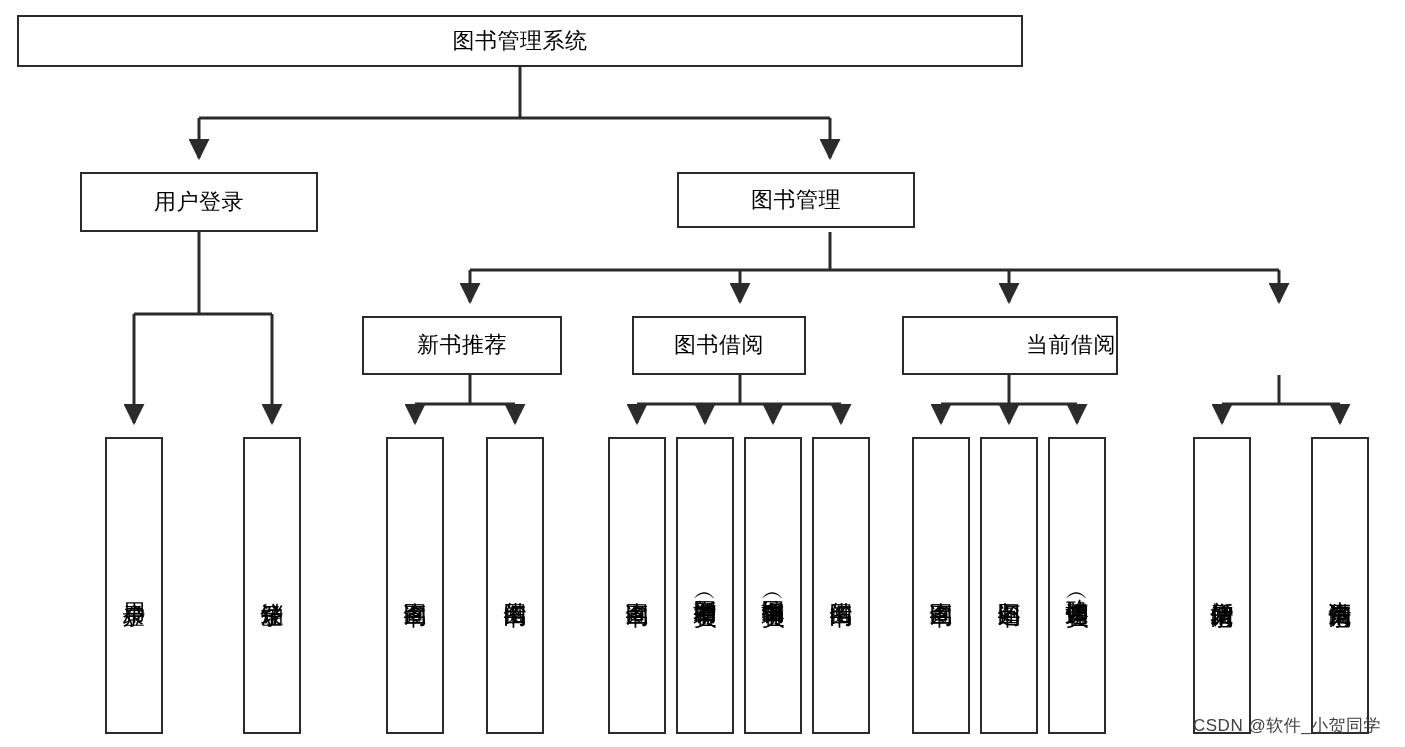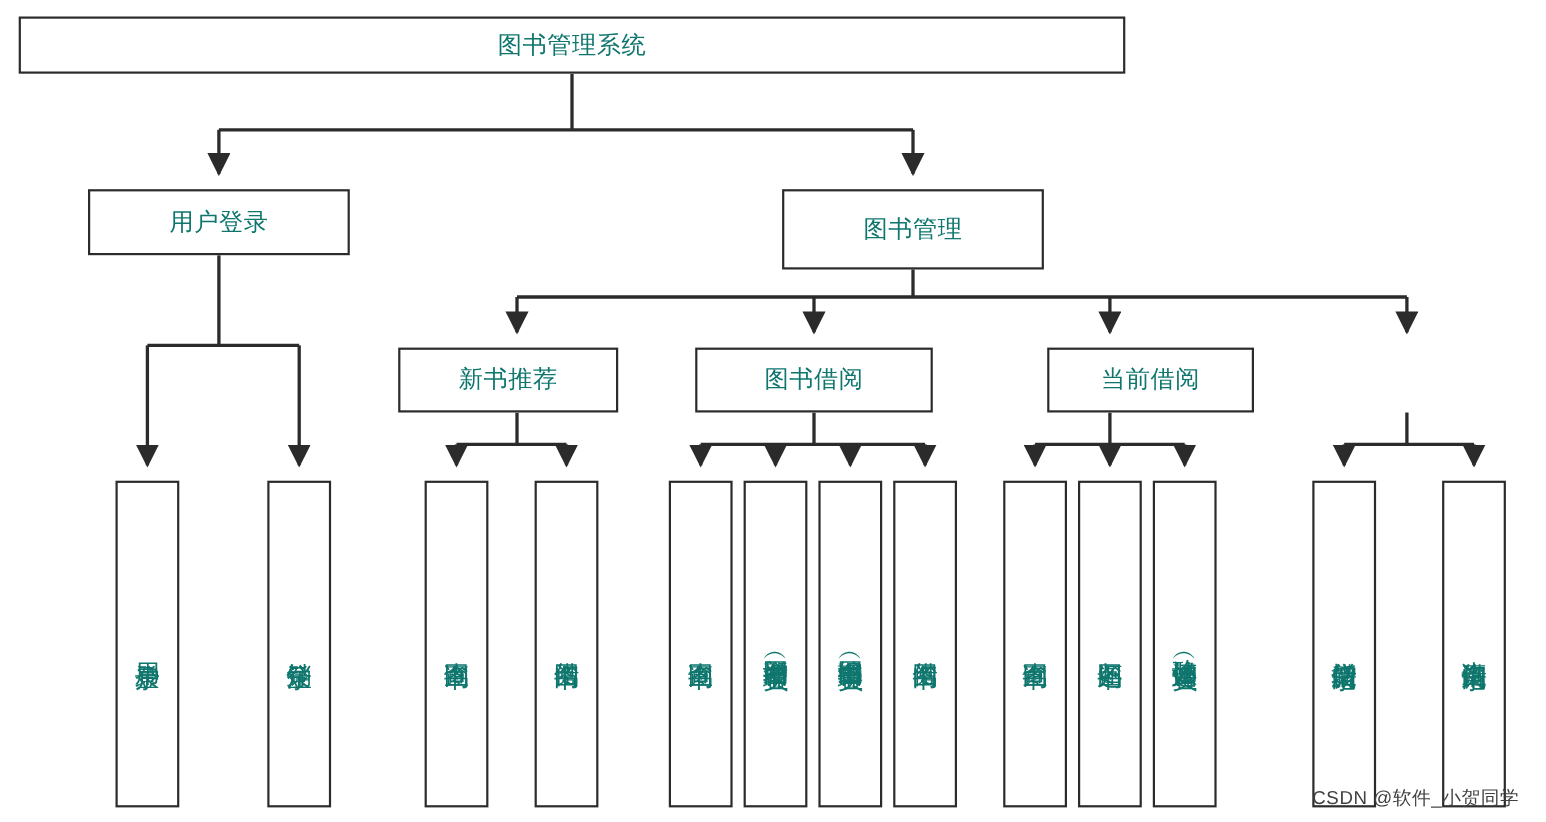--- a/index.html
+++ b/index.html
@@ -25,21 +25,21 @@
     height: 747px;
   }
   .node {
     position: absolute;
     box-sizing: border-box;
     border: 2px solid #2b2b2b;
     background: #ffffff;
     display: flex;
     align-items: center;
     justify-content: center;
-    color: #0f766e;
+    color: #000000;
   }
   .node.horiz .label {
     font-size: 22px;
     line-height: 1.2;
     white-space: nowrap;
     letter-spacing: 0.5px;
   }
   .node.vert {
     align-items: center;
     justify-content: center;
@@ -118,31 +118,31 @@
     </g>
   </svg>
 
   <div class="node horiz" style="left:17px; top:15px; width:1006px; height:52px;">
     <span class="label">图书管理系统</span>
   </div>
 
   <div class="node horiz" style="left:80px; top:172px; width:238px; height:60px;">
     <span class="label">用户登录</span>
   </div>
-  <div class="node horiz" style="left:711px; top:172px; width:238px; height:73px;text-align:right;">
+  <div class="node horiz" style="left:677px; top:172px; width:238px; height:56px;text-align:right;">
     <span class="label">图书管理</span>
   </div>
 
   <div class="node horiz" style="left:362px; top:316px; width:200px; height:59px;">
     <span class="label">新书推荐</span>
   </div>
-  <div class="node horiz" style="left:632px; top:316px; width:216px; height:59px;">
+  <div class="node horiz" style="left:632px; top:316px; width:174px; height:59px;">
     <span class="label">图书借阅</span>
   </div>
-  <div class="node horiz" style="left:952px; top:316px; width:188px; height:59px;">
+  <div class="node horiz" style="left:902px; top:316px; width:216px; height:59px;justify-content:flex-end;">
     <span class="label">当前借阅</span>
   </div>
 
   <div class="node vert" style="left:105px; top:437px; width:58px; height:297px;">
     <span class="label">用户登录</span>
   </div>
   <div class="node vert" style="left:243px; top:437px; width:58px; height:297px;">
     <span class="label">注销登录</span>
   </div>
 

